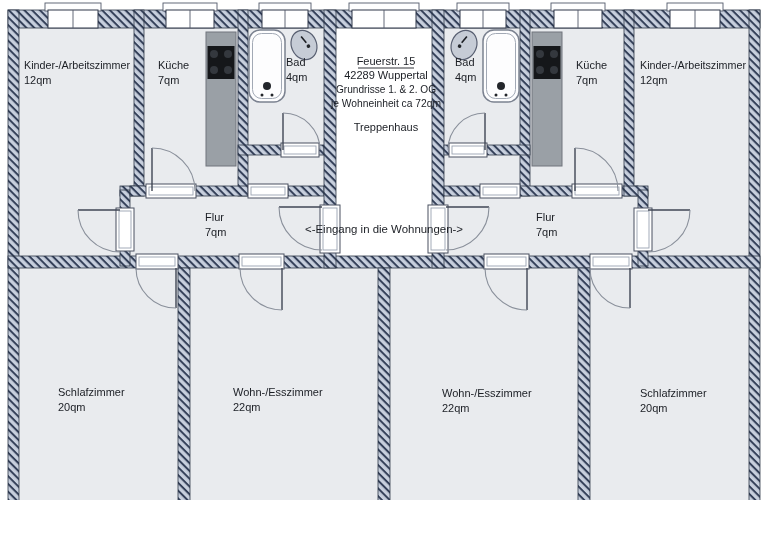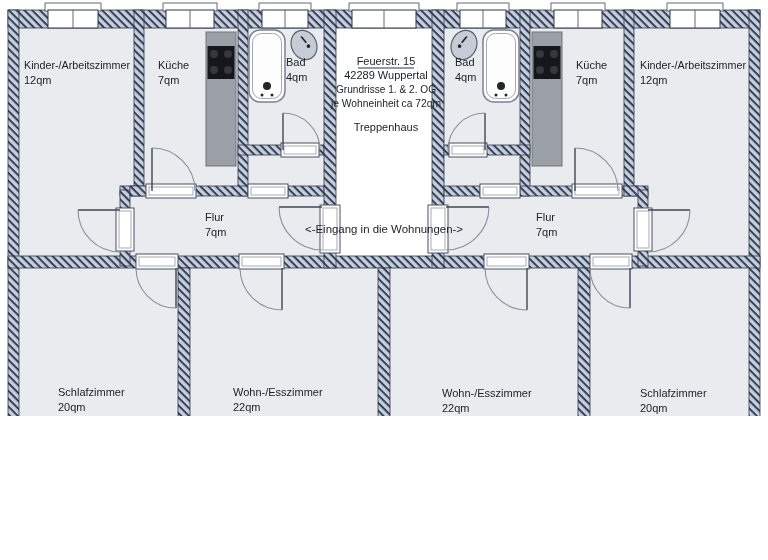--- a/index.html
+++ b/index.html
@@ -1,16 +1,16 @@
 <!DOCTYPE html>
 <html style="--wall_fill: #c7cfdd; --wall_stripe: #333f58; --wall_stroke: #2e3748; --room_fill: #e9ebee; --text_color: #1b1e24; --fixture_gray: #9aa0a6; --stove_black: #15171a; --background: #ffffff;"><head>
 <meta charset="utf-8">
 <style>
   html,body{margin:0;padding:0;background:#fff;}
-  .stage{position:relative;width:768px;height:416px;background:#fff;overflow:hidden;}
+  .stage{position:relative;width:768px;height:500px;background:#fff;overflow:hidden;}
   svg{display:block;}
   .hatch-bg{fill:var(--wall_fill,#c7cfdd);}
   .hatch-fg{fill:var(--wall_stripe,#333f58);}
   .wall{fill:url(#hatch);stroke:var(--wall_stroke,#2e3748);stroke-width:0.8;}
   .room{fill:var(--room_fill,#e9ebee);}
   .void{fill:#ffffff;}
   .winrect{fill:#ffffff;stroke:var(--wall_stroke,#2e3748);stroke-width:1;}
   .sillout{fill:#ffffff;stroke:#525a6a;stroke-width:0.9;}
   .winline{stroke:#525a6a;stroke-width:0.9;}
   .sill{fill:#ffffff;stroke:#4a5160;stroke-width:1;}

